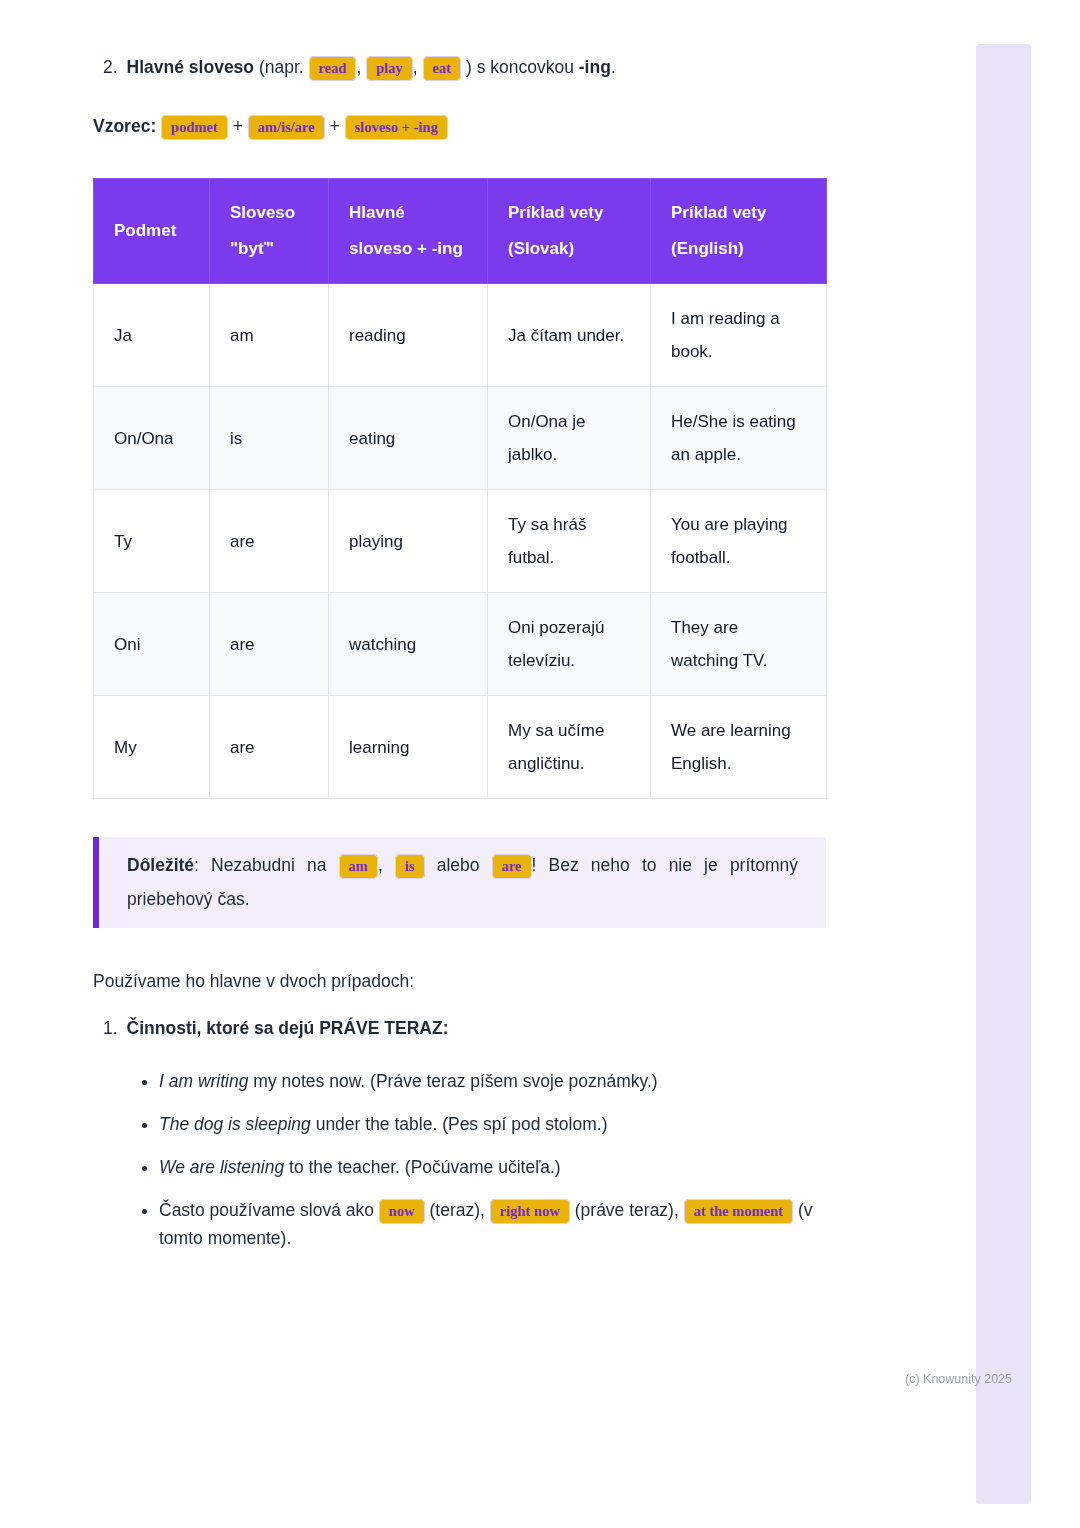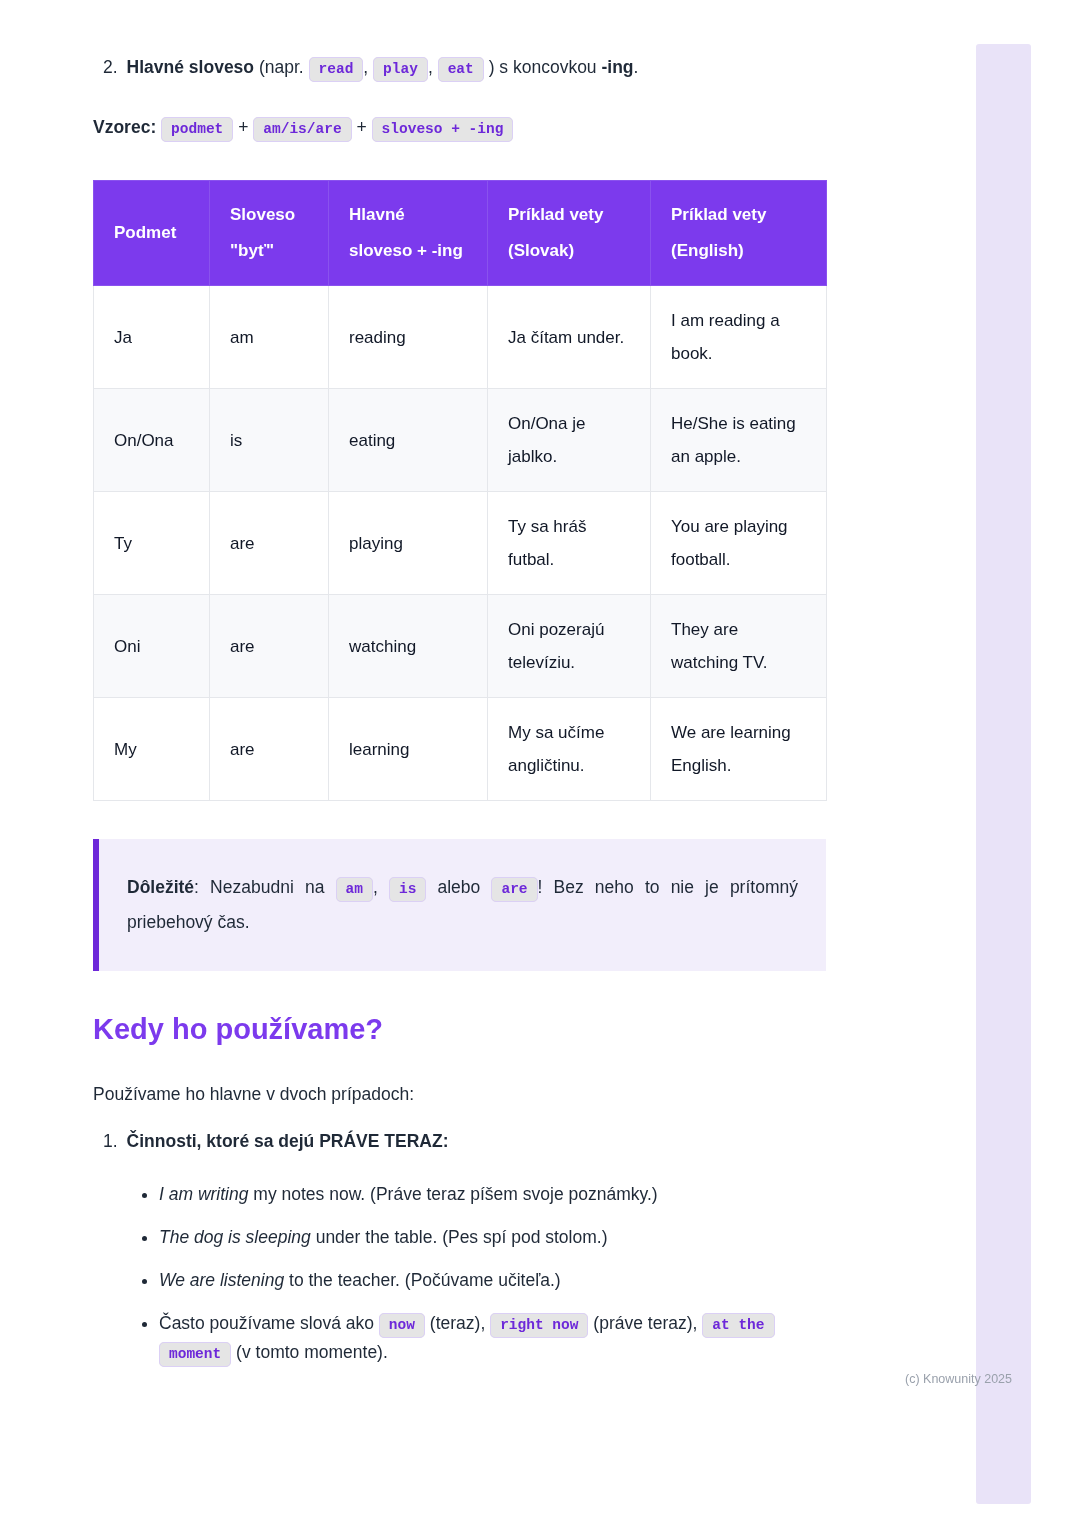--- a/index.html
+++ b/index.html
@@ -11,23 +11,23 @@
   .side-strip{
     position:absolute;top:44px;right:49px;width:55px;height:1460px;
     background:#E9E3F8;border-radius:3px;
   }
   .content{position:absolute;left:93px;top:54px;width:733px;}
   .p{font-size:17.5px;line-height:27px;}
   b{font-weight:700;}
   .numbered{display:flex;gap:9px;padding-left:10px;}
   .numbered .num{flex:0 0 auto;}
   .chip{
-    font-family:Liberation Mono, monospace;
+    font-family:Liberation Serif, serif;
     font-size:14.5px;font-weight:700;color:#6D28D9;
-    background:#e5e5e5;border:1px solid #DBD0F5;border-radius:5px;
+    background:#eab308;border:1px solid #DBD0F5;border-radius:5px;
     padding:3px 9px 4px;
     box-decoration-break:clone;-webkit-box-decoration-break:clone;
   }
   .line1{margin:0 0 29px;}
   .formula{margin:0 0 27px;line-height:30px;}
   .intro{margin:0;}
   table{
     border-collapse:collapse;table-layout:fixed;width:733px;
     margin:36px 0 38px;
   }
@@ -39,21 +39,21 @@
     vertical-align:middle;border:1px solid #8A52EE;
   }
   td{
     border:1px solid #E5E7EB;background:#ffffff;
     font-size:17px;line-height:33px;color:#111827;
     padding:18px 20px;vertical-align:middle;
   }
   tbody tr:nth-child(even) td{background:#F8F9FB;}
   .callout{
     background:#F2EEFB;border-left:6px solid #6D28D9;
-    padding:32px 28px;margin:0 0 40px;
+    padding:12px 28px;margin:0 0 40px;
     font-size:17.5px;line-height:33px;text-align:justify;
   }
   h2{
     color:#7C3AED;font-size:29px;line-height:36px;font-weight:700;
     margin:0 0 34px;
   }
   .lead{margin:0 0 20px;}
   .numbered-item{margin:0;}
   ul{margin:26px 0 0;padding:0 0 0 66px;list-style:disc;}
   li{font-size:17.5px;line-height:27px;margin:0 0 16px;}
@@ -148,21 +148,20 @@
   </table>
 
   <div class="callout">
     <b>Dôležité</b><span>: Nezabudni na</span>
     <span class="chip">am</span><span>,</span>
     <span class="chip">is</span>
     <span>alebo</span>
     <span class="chip">are</span><span>! Bez neho to nie je prítomný priebehový čas.</span>
   </div>
 
-  <h2>Kedy ho používame?</h2>
 
   <p class="p lead">Používame ho hlavne v dvoch prípadoch:</p>
 
   <div class="p numbered numbered-item">
     <span class="num">1.</span>
     <b>Činnosti, ktoré sa dejú PRÁVE TERAZ:</b>
   </div>
 
   <ul>
     <li>

